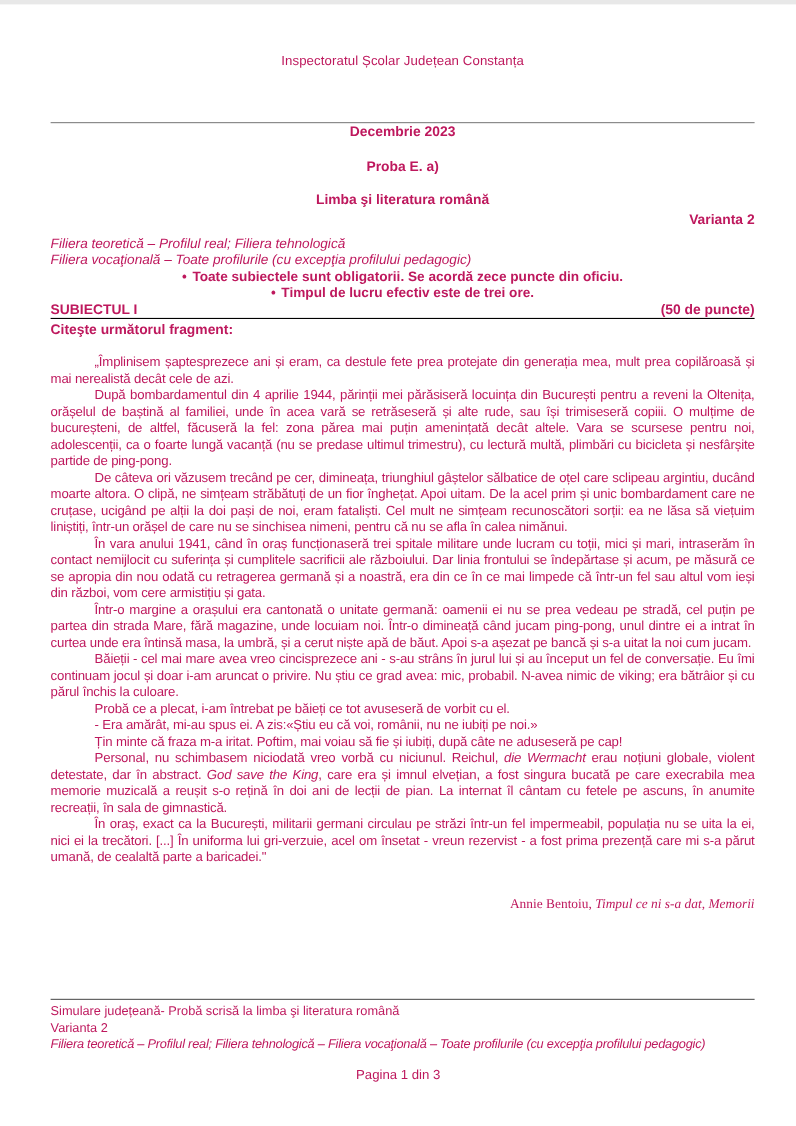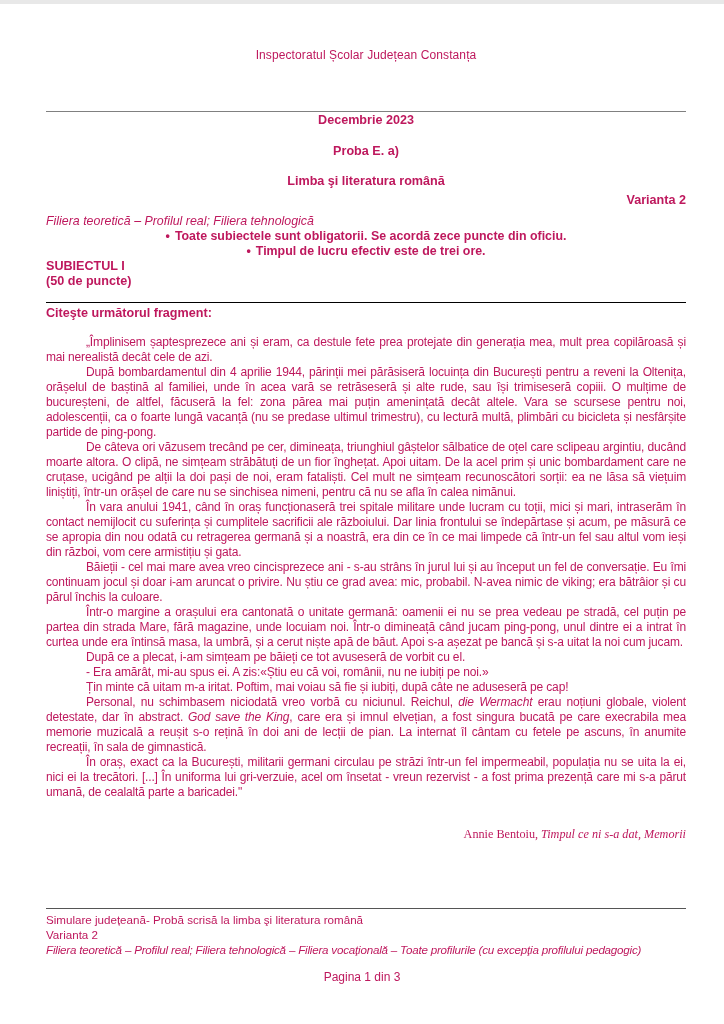--- a/index.html
+++ b/index.html
@@ -52,22 +52,21 @@
   }
   .bullets li{margin:0;}
   .bullet-glyph{margin-right:5px;}
   .subiect-row{
     display:flex;
     justify-content:space-between;
     font-weight:bold;
     font-size:12.6px;
     line-height:15px;
     border-bottom:1.2px solid #000;
-    padding-bottom:13px;
-    flex-direction:column;
+    padding-bottom:0;
   }
   .read-instruction{
     font-weight:bold;
     font-size:12.6px;
     line-height:16px;
     padding-top:2px;
   }
   .fragment{
     margin-top:14px;
     font-size:12px;
@@ -126,44 +125,45 @@
     <div class="title-block">
       <div class="title-l2">Decembrie 2023</div>
       <div class="title-proba">Proba E. a)</div>
       <div class="title-disc">Limba şi literatura română</div>
     </div>
 
     <div class="variant-top">Varianta 2</div>
 
     <div class="filiera-block">
       <div>Filiera teoretică – Profilul real; Filiera tehnologică</div>
+      <div>Filiera vocaţională – Toate profilurile (cu excepţia profilului pedagogic)</div>
     </div>
 
     <ul class="bullets">
       <li><span class="bullet-glyph">•</span><span>Toate subiectele sunt obligatorii. Se acordă zece puncte din oficiu.</span></li>
       <li><span class="bullet-glyph">•</span><span>Timpul de lucru efectiv este de trei ore.</span></li>
     </ul>
 
     <div class="subiect-row">
       <span>SUBIECTUL I</span>
       <span>(50 de puncte)</span>
     </div>
 
     <div class="read-instruction">Citeşte următorul fragment:</div>
 
     <div class="fragment">
       <p>„Împlinisem șaptesprezece ani și eram, ca destule fete prea protejate din generația mea, mult prea copilăroasă și mai nerealistă decât cele de azi.</p>
       <p>După bombardamentul din 4 aprilie 1944, părinții mei părăsiseră locuința din București pentru a reveni la Oltenița, orășelul de baștină al familiei, unde în acea vară se retrăseseră și alte rude, sau își trimiseseră copiii. O mulțime de bucureșteni, de altfel, făcuseră la fel: zona părea mai puțin amenințată decât altele. Vara se scursese pentru noi, adolescenții, ca o foarte lungă vacanță (nu se predase ultimul trimestru), cu lectură multă, plimbări cu bicicleta și nesfârșite partide de ping-pong.</p>
       <p>De câteva ori văzusem trecând pe cer, dimineața, triunghiul gâștelor sălbatice de oțel care sclipeau argintiu, ducând moarte altora. O clipă, ne simțeam străbătuți de un fior înghețat. Apoi uitam. De la acel prim și unic bombardament care ne cruțase, ucigând pe alții la doi pași de noi, eram fataliști. Cel mult ne simțeam recunoscători sorții: ea ne lăsa să viețuim liniștiți, într-un orășel de care nu se sinchisea nimeni, pentru că nu se afla în calea nimănui.</p>
       <p>În vara anului 1941, când în oraș funcționaseră trei spitale militare unde lucram cu toții, mici și mari, intraserăm în contact nemijlocit cu suferința și cumplitele sacrificii ale războiului. Dar linia frontului se îndepărtase și acum, pe măsură ce se apropia din nou odată cu retragerea germană și a noastră, era din ce în ce mai limpede că într-un fel sau altul vom ieși din război, vom cere armistițiu și gata.</p>
+      <p>Într-o margine a orașului era cantonată o unitate germană: oamenii ei nu se prea vedeau pe stradă, cel puțin pe partea din strada Mare, fără magazine, unde locuiam noi. Într-o dimineață când jucam ping-pong, unul dintre ei a intrat în curtea unde era întinsă masa, la umbră, și a cerut niște apă de băut. Apoi s-a așezat pe bancă și s-a uitat la noi cum jucam.</p>
       <p>Băieții - cel mai mare avea vreo cincisprezece ani - s-au strâns în jurul lui și au început un fel de conversație. Eu îmi continuam jocul și doar i-am aruncat o privire. Nu știu ce grad avea: mic, probabil. N-avea nimic de viking; era bătrâior și cu părul închis la culoare.</p>
-      <p>Într-o margine a orașului era cantonată o unitate germană: oamenii ei nu se prea vedeau pe stradă, cel puțin pe partea din strada Mare, fără magazine, unde locuiam noi. Într-o dimineață când jucam ping-pong, unul dintre ei a intrat în curtea unde era întinsă masa, la umbră, și a cerut niște apă de băut. Apoi s-a așezat pe bancă și s-a uitat la noi cum jucam.</p>
-      <p>După ce a plecat, i-am simțeam pe băieți ce tot avuseseră de vorbit cu el.</p>
+      <p>Probă ce a plecat, i-am întrebat pe băieți ce tot avuseseră de vorbit cu el.</p>
       <p>- Era amărât, mi-au spus ei. A zis:«Știu eu că voi, românii, nu ne iubiți pe noi.»</p>
-      <p>Țin minte că uitam m-a iritat. Poftim, mai voiau să fie și iubiți, după câte ne aduseseră pe cap!</p>
+      <p>Țin minte că fraza m-a iritat. Poftim, mai voiau să fie și iubiți, după câte ne aduseseră pe cap!</p>
       <p><span>Personal, nu schimbasem niciodată vreo vorbă cu niciunul. Reichul, </span><span class="italic">die Wermacht</span><span> erau noțiuni globale, violent detestate, dar în abstract. </span><span class="italic">God save the King</span><span>, care era și imnul elvețian, a fost singura bucată pe care execrabila mea memorie muzicală a reușit s-o rețină în doi ani de lecții de pian. La internat îl cântam cu fetele pe ascuns, în anumite recreații, în sala de gimnastică.</span></p>
       <p>În oraș, exact ca la București, militarii germani circulau pe străzi într-un fel impermeabil, populația nu se uita la ei, nici ei la trecători. [...] În uniforma lui gri-verzuie, acel om însetat - vreun rezervist - a fost prima prezență care mi s-a părut umană, de cealaltă parte a baricadei."</p>
     </div>
 
     <div class="attribution">
       <span>Annie Bentoiu, </span><span class="italic">Timpul ce ni s-a dat, Memorii</span>
     </div>
 
   </div>
 

